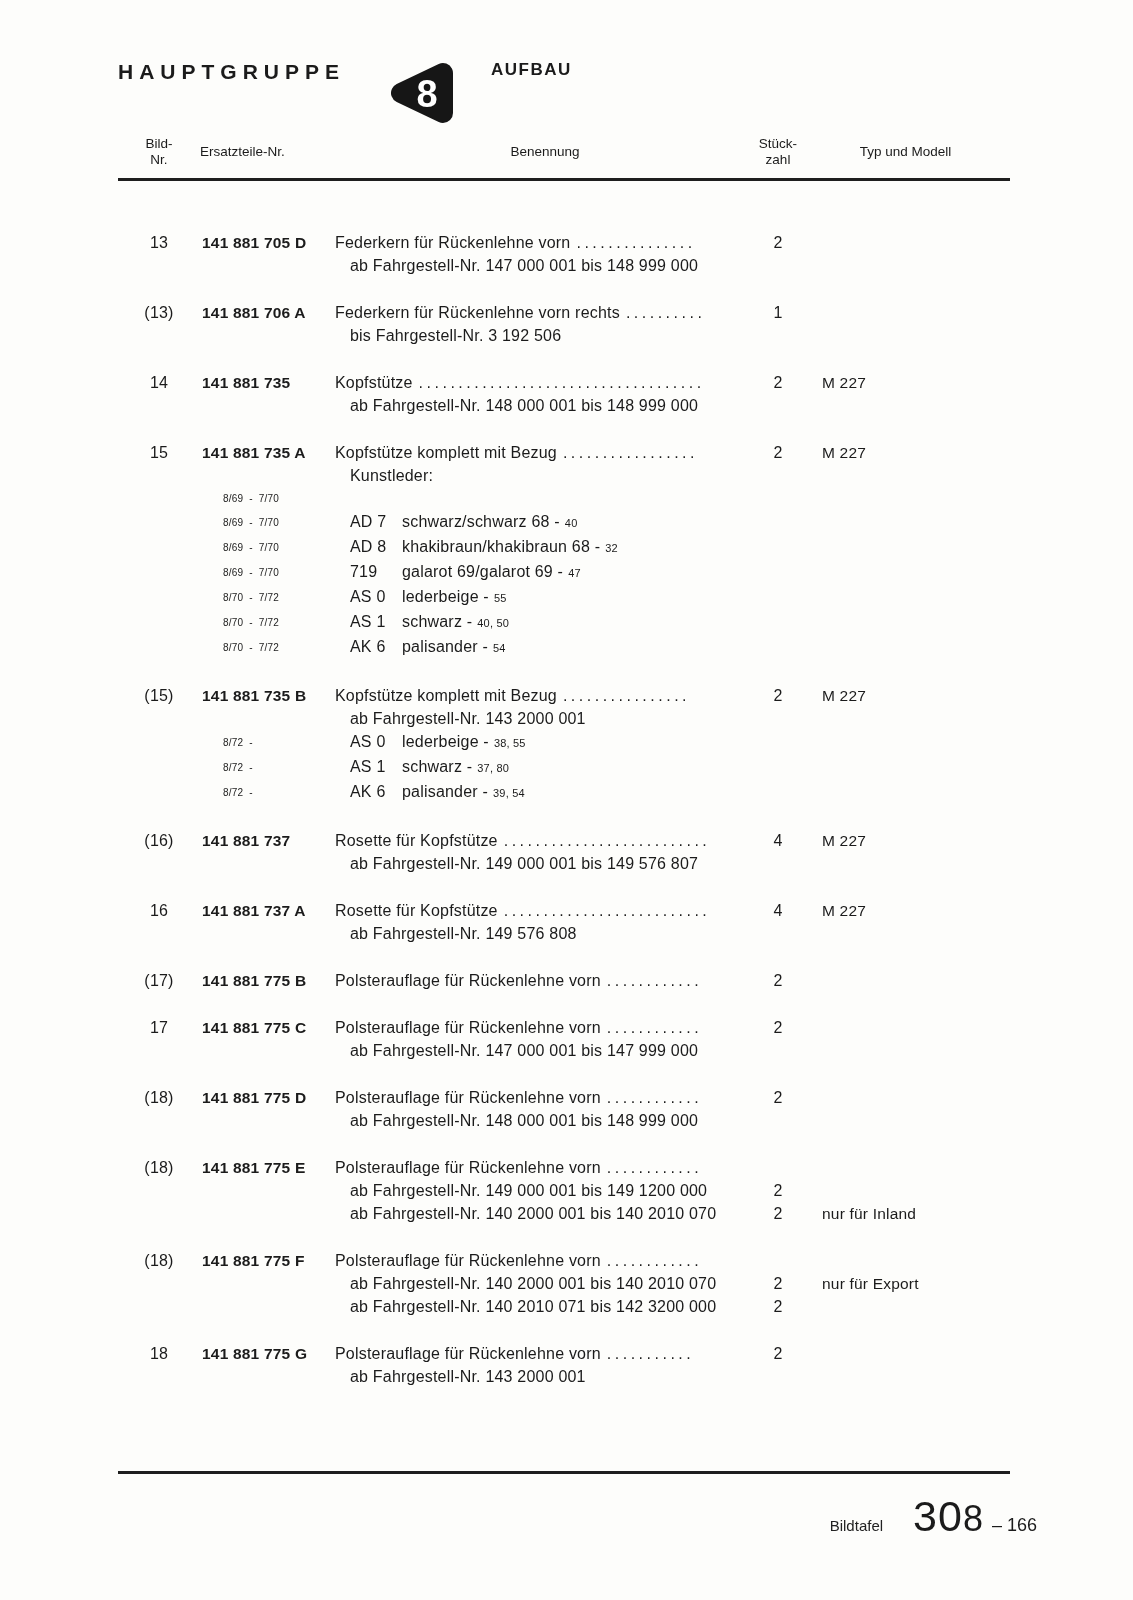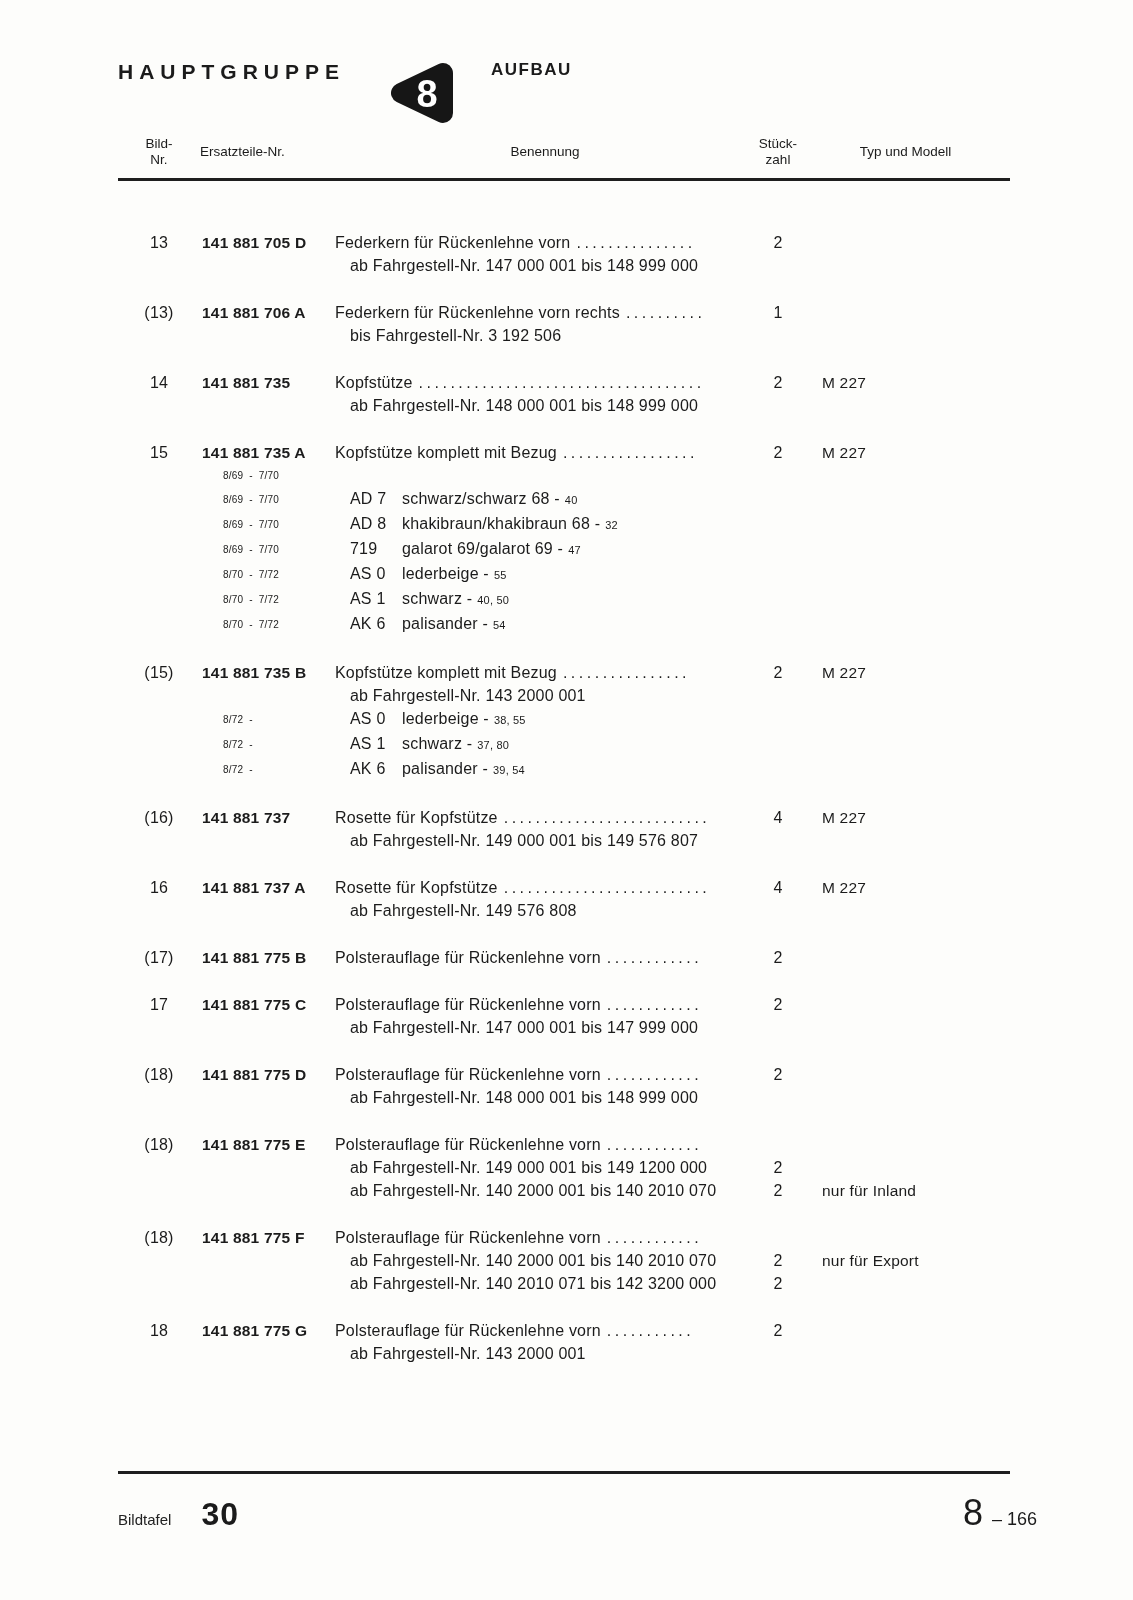--- a/index.html
+++ b/index.html
@@ -34,24 +34,24 @@
   .c-desc{display:flex;align-items:baseline;overflow:hidden;white-space:nowrap;}
   .c-desc.indent{padding-left:15px;}
   .desc-text{white-space:pre;}
   .leader{flex:0 1 auto;overflow:hidden;white-space:nowrap;letter-spacing:3.5px;margin-left:6px;}
   .code-col{display:inline-block;width:52px;flex:0 0 52px;}
   .suffix{font-size:11px;margin-left:5px;white-space:nowrap;}
   .c-qty{text-align:center;}
   .c-model{padding-left:21px;font-size:15.5px;white-space:nowrap;}
   
   .footer-rule{position:absolute;left:118px;right:123px;top:1471px;border:none;border-top:3px solid #1e1e1e;margin:0;}
-  .footer{position:absolute;top:1492px;left:118px;right:96px;display:flex;justify-content:space-between;align-items:baseline;gap:44px;}
+  .footer{position:absolute;top:1492px;left:118px;right:96px;display:flex;justify-content:flex-end;align-items:baseline;}
   .f-left{display:flex;align-items:baseline;}
   .f-label{font-size:15px;color:#222;}
-  .f-number{font-size:32px;font-weight:bold;margin-left:30px;letter-spacing:1px;}
+  .f-number{font-size:43px;font-weight:normal;margin-left:30px;letter-spacing:1px;}
   .f-right{display:flex;align-items:baseline;}
   .f-page{font-size:36px;font-weight:500;}
   .f-page-suffix{font-size:18px;margin-left:9px;}
 </style>
 </head>
 <body>
 
 <div class="content">
 
   <div class="title-row">
@@ -158,20 +158,23 @@
         </div>
         <div class="grid5 line">
           <div class="c-bild"></div>
           <div></div>
           <div class="c-qty"></div>
           <div class="c-model"></div>
         </div>
         <div class="grid5 line">
           <div class="c-bild"></div>
           <div></div>
+          <div class="c-desc indent">
+            <span class="desc-text">Kunstleder:</span>
+          </div>
           <div class="c-qty"></div>
           <div class="c-model"></div>
         </div>
         <div class="grid5 line">
           <div class="c-bild"></div>
           <div class="c-date">8/69 - 7/70</div>
           <div class="c-qty"></div>
           <div class="c-model"></div>
         </div>
         <div class="grid5 line">

